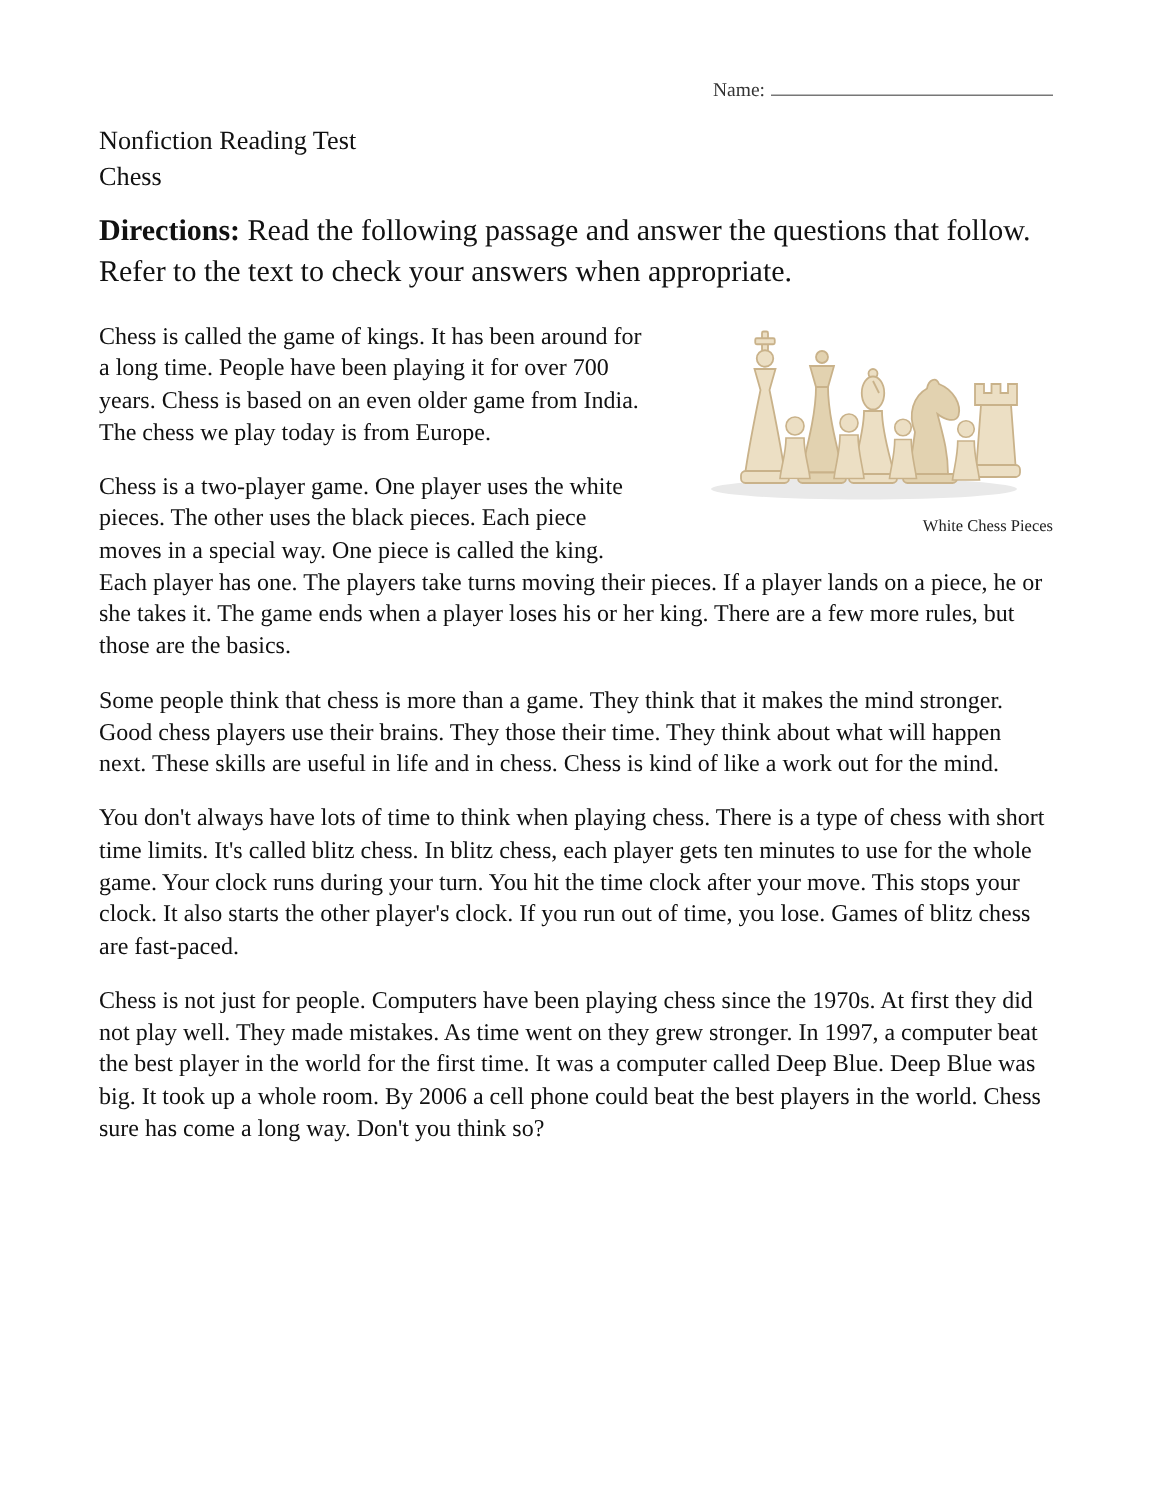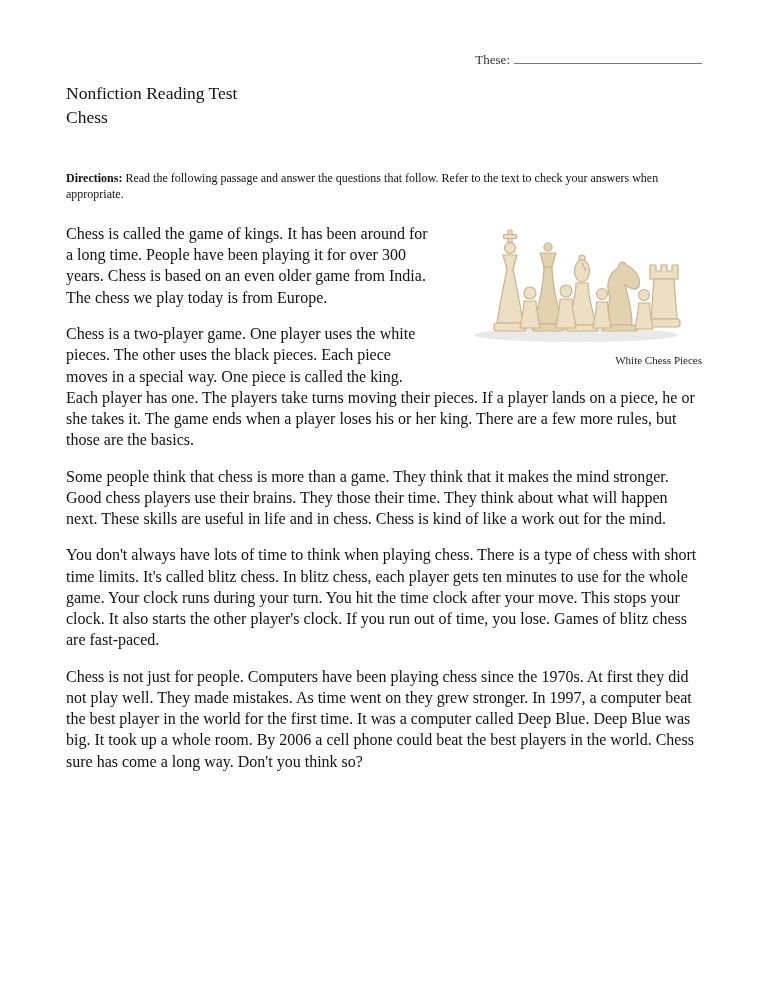--- a/index.html
+++ b/index.html
@@ -28,22 +28,22 @@
     height: 12px;
     margin-left: 4px;
   }
   .title-block { margin-top: 14px; }
   .title-block h1, .title-block h2 {
     font-size: 17.5px;
     font-weight: normal;
     line-height: 1.35;
   }
   .directions {
-    margin-top: 42px;
-    font-size: 12px;
+    margin-top: 12px;
+    font-size: 20px;
     line-height: 1.32;
   }
   .directions strong { font-weight: bold; }
   .passage { margin-top: 20px; font-size: 16px; line-height: 1.33; }
   .passage p { margin-bottom: 15px; }
   figure.chess-figure {
     float: right;
     width: 252px;
     margin: 2px 0 6px 16px;
     text-align: right;
@@ -56,21 +56,21 @@
     font-family: "Liberation Serif", serif;
   }
   .clear { clear: both; }
 </style>
 </head>
 <body>
 
 <div class="page">
 
   <div class="name-row">
-    <span>These:</span><span class="name-underline"></span>
+    <span>Name:</span><span class="name-underline"></span>
   </div>
 
   <div class="title-block">
     <h1>Nonfiction Reading Test</h1>
     <h2>Chess</h2>
   </div>
 
   <p class="directions">
     <strong>Directions:</strong>
     <span>Read the following passage and answer the questions that follow. Refer to the text to check your answers when appropriate.</span>
@@ -124,21 +124,21 @@
           <path d="M102,74 L114,74 C114,85 117,94 118,103 L98,103 C99,94 102,85 102,74 Z"></path>
           <circle cx="144" cy="69" r="5.5"></circle>
           <path d="M138.5,77 L149.5,77 C149.5,87 152,95 153,103 L135,103 C136,95 138.5,87 138.5,77 Z"></path>
           <circle cx="186" cy="70" r="5.5"></circle>
           <path d="M180.5,78 L191.5,78 C191.5,88 194,96 195,104 L177,104 C178,96 180.5,88 180.5,78 Z"></path>
         </g>
       </svg>
       <figcaption>White Chess Pieces</figcaption>
     </figure>
 
-    <p>Chess is called the game of kings. It has been around for a long time. People have been playing it for over 300 years. Chess is based on an even older game from India. The chess we play today is from Europe.</p>
+    <p>Chess is called the game of kings. It has been around for a long time. People have been playing it for over 700 years. Chess is based on an even older game from India. The chess we play today is from Europe.</p>
     <p>Chess is a two-player game. One player uses the white pieces. The other uses the black pieces. Each piece moves in a special way. One piece is called the king. Each player has one. The players take turns moving their pieces. If a player lands on a piece, he or she takes it. The game ends when a player loses his or her king. There are a few more rules, but those are the basics.</p>
     <div class="clear"></div>
     <p>Some people think that chess is more than a game. They think that it makes the mind stronger. Good chess players use their brains. They those their time. They think about what will happen next. These skills are useful in life and in chess. Chess is kind of like a work out for the mind.</p>
     <p>You don't always have lots of time to think when playing chess. There is a type of chess with short time limits. It's called blitz chess. In blitz chess, each player gets ten minutes to use for the whole game. Your clock runs during your turn. You hit the time clock after your move. This stops your clock. It also starts the other player's clock. If you run out of time, you lose. Games of blitz chess are fast-paced.</p>
     <p>Chess is not just for people. Computers have been playing chess since the 1970s. At first they did not play well. They made mistakes. As time went on they grew stronger. In 1997, a computer beat the best player in the world for the first time. It was a computer called Deep Blue. Deep Blue was big. It took up a whole room. By 2006 a cell phone could beat the best players in the world. Chess sure has come a long way. Don't you think so?</p>
 
   </div>
 
 </div>
 

